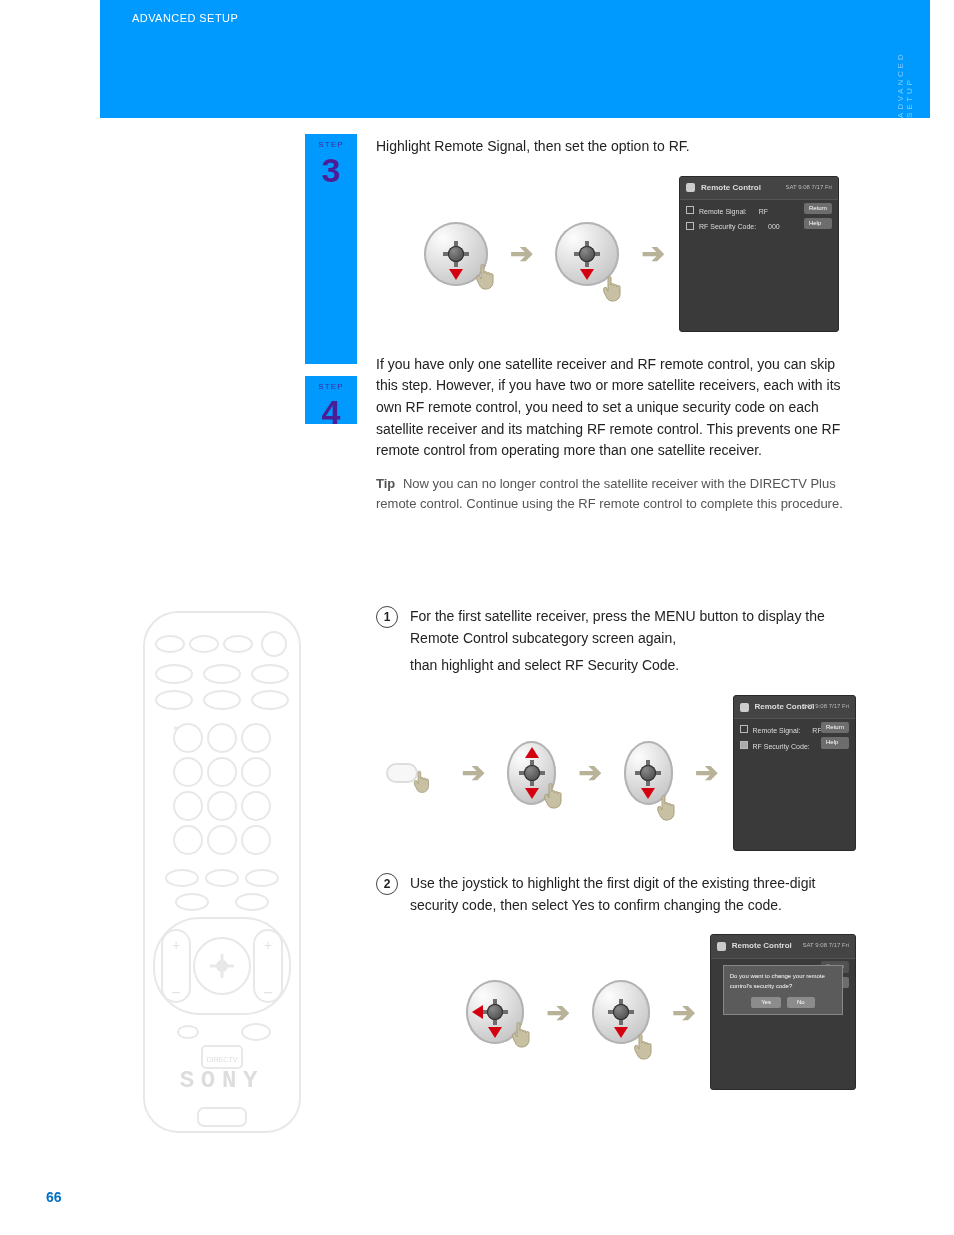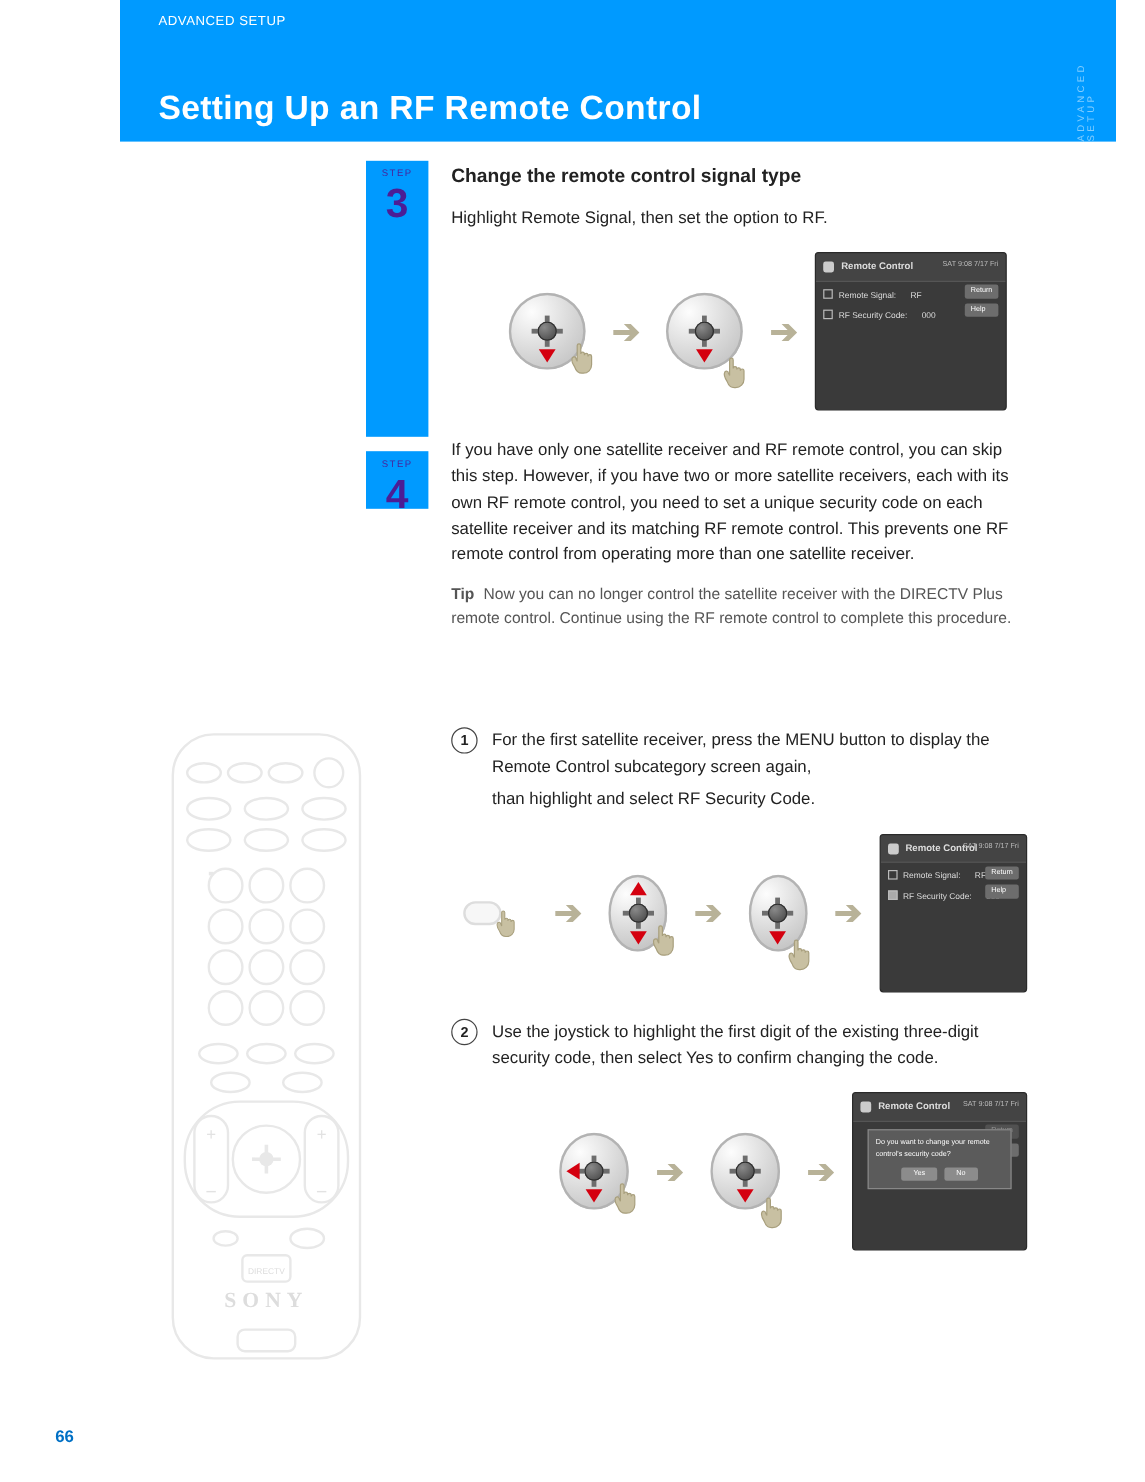--- a/index.html
+++ b/index.html
@@ -94,21 +94,21 @@
   .dpad .red.down{left:50%;bottom:6px;transform:translateX(-50%);border-left:7px solid transparent;border-right:7px solid transparent;border-top:11px solid var(--red)}
   .dpad .red.left{top:50%;left:6px;transform:translateY(-50%);border-top:7px solid transparent;border-bottom:7px solid transparent;border-right:11px solid var(--red)}
   .dpad .red.centerdot{left:50%;top:50%;width:14px;height:14px;border-radius:50%;background:var(--red);transform:translate(-50%,-50%)}
   
   .hand{position:absolute;right:-18px;bottom:-6px}
   .hand.below{right:-14px;bottom:-18px}
   .hand svg{display:block}
 
   
   .shot{
-    width:160px;height:132px;background:#3a3a3a;border:1px solid #2a2a2a;
+    width:160px;height:156px;background:#3a3a3a;border:1px solid #2a2a2a;
     border-radius:3px;position:relative;overflow:hidden;color:#ddd;
   }
   .shot .hdr{display:flex;align-items:center;gap:6px;padding:5px 6px;border-bottom:1px solid #555;background:#444;font-size:8px;font-weight:700}
   .shot .hdr::before{content:"";width:9px;height:9px;border-radius:2px;background:#ccc;display:inline-block}
   .shot .meta{position:absolute;right:6px;top:6px;font-size:6px;color:#bbb}
   .shot .rows{padding:6px;font-size:7px;color:#ddd}
   .shot .rows .row{display:flex;align-items:center;gap:5px;margin-bottom:4px}
   .shot .rows .row .sel > span{display:inline-block;width:8px;height:8px;border:1px solid #bbb}
   .shot .btn{background:#6d6d6d;display:inline-block;padding:1px 5px;font-size:6px;border-radius:2px;color:#fff}
   .shot .btns{position:absolute;right:6px;top:26px;display:flex;flex-direction:column;gap:4px}
@@ -123,22 +123,22 @@
   
   .icon-row .prearrow{margin-right:-8px}
   
   
   .remote{
     position:absolute;left:140px;top:608px;width:164px;height:530px;
   }
   .remote svg{width:100%;height:100%}
   .remote .brand{
     position:absolute;left:0;right:0;bottom:44px;text-align:center;
-    font-weight:700;font-family:Liberation Serif, serif;letter-spacing:.28em;
-    color:#ddd;font-size:18px;
+    font-weight:700;font-family:Liberation Mono, monospace;letter-spacing:.28em;
+    color:#ddd;font-size:24px;
   }
 
   
   .body2{
     position:absolute;left:376px;top:600px;right:98px;
     font-size:14px;line-height:1.55;
   }
   .numstep{display:flex;gap:12px;margin:6px 0}
   .numstep .n{width:22px;height:22px;border-radius:50%;border:1px solid #444;display:flex;align-items:center;justify-content:center;font-size:12px;font-weight:700;flex:0 0 22px}
   .numstep .t{flex:1}
@@ -146,37 +146,35 @@
   
   .pgnum{
     position:absolute;left:46px;bottom:30px;font-size:14px;color:#0070c5;font-weight:700;
   }
 </style>
 </head>
 <body>
 
 <div class="topbar">
   <div class="eyebrow">Advanced Setup</div>
-  <h1>Setting Up an RF Remote Control</h1>
   <div class="pagelabel">Advanced Setup</div>
 </div>
 
 <div class="step-col">
   <div class="badge">
     <div class="lbl">Step</div>
     <div class="num">3</div>
   </div>
   <div class="badge short badge2">
     <div class="lbl">Step</div>
     <div class="num">4</div>
   </div>
 </div>
 
 <div class="body">
-  <h2>Change the remote control signal type</h2>
   <p>Highlight Remote Signal, then set the option to RF.</p>
 
   <div class="icon-row">
 
     <div class="dpad">
       <div class="ring"></div>
         <div class="cross"></div>
         <div class="center"></div>
       <div class="red down"></div>
       <span class="hand">

